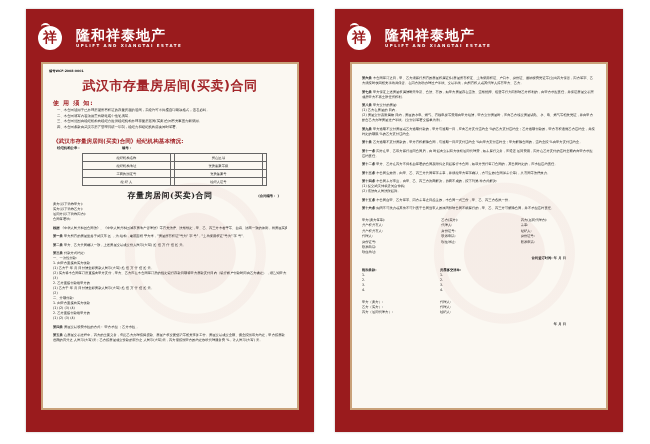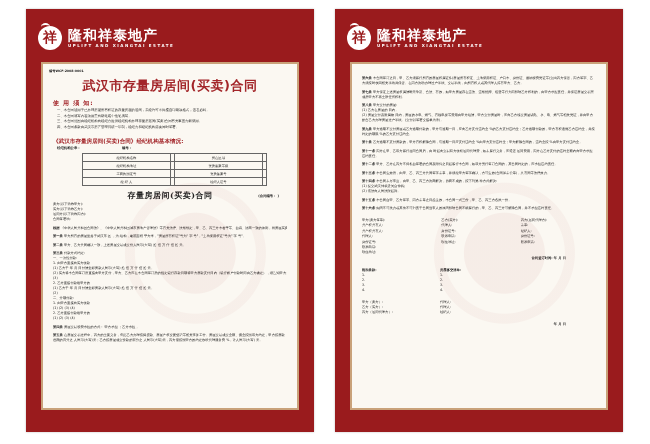--- a/index.html
+++ b/index.html
@@ -3,21 +3,21 @@
 <meta charset="utf-8">
 <style>
   html,body{margin:0;padding:0;}
   body{width:650px;height:444px;background:#ffffff;position:relative;overflow:hidden;font-family:"DejaVu Sans",sans-serif;color:#222;}
   .page{position:absolute;top:9px;width:288px;height:423px;background:#9a1b1d;box-shadow:0 0 2px rgba(0,0,0,.25);}
   #page-left{left:26px;}
   #page-right{left:335px;}
   .brand{position:absolute;left:12px;top:14px;height:30px;display:flex;align-items:center;}
   .logo-mark{width:24px;height:24px;border-radius:50%;background:#fff;color:#9a1b1d;font-size:14px;font-weight:bold;display:flex;align-items:center;justify-content:center;font-family:"DejaVu Serif",serif;position:relative;}
   .logo-mark:before{content:"";position:absolute;top:-3px;left:3px;width:9px;height:6px;border-top:2px solid #fff;border-radius:50% 50% 0 0;}
-  .brand-text{margin-left:6px;color:#fff;}
+  .brand-text{margin-left:14px;color:#fff;}
   .brand-cn{font-family:"DejaVu Serif",serif;font-size:14px;font-weight:bold;letter-spacing:1px;line-height:15px;}
   .brand-en{font-size:4px;letter-spacing:1.5px;line-height:6px;font-weight:bold;}
   .panel{position:absolute;left:15px;top:53px;right:15px;bottom:22px;background:#fbf8f2;border:2px solid #c9a27a;box-sizing:border-box;overflow:hidden;}
   .panel:after{content:"";position:absolute;inset:0;background:radial-gradient(circle at 60% 55%,rgba(154,27,29,.05) 0,rgba(154,27,29,.05) 40px,transparent 41px),radial-gradient(circle at 60% 55%,transparent 60px,rgba(154,27,29,.04) 61px,rgba(154,27,29,.04) 70px,transparent 71px);pointer-events:none;}
   .docno{position:absolute;left:6px;top:5px;font-size:3.2px;font-weight:bold;}
   .main-title{position:absolute;left:0;right:0;top:13px;text-align:center;color:#a3262a;font-size:13px;font-weight:bold;letter-spacing:.5px;}
   .notice-head{position:absolute;left:10px;top:35px;color:#a3262a;font-size:6px;font-weight:bold;letter-spacing:1px;}
   .notice-list{position:absolute;left:14px;top:44px;right:10px;}
   .notice-list div{font-size:3.4px;line-height:5.6px;}
   .agency-head{position:absolute;left:10px;top:74px;color:#a3262a;font-size:5.6px;font-weight:bold;}

